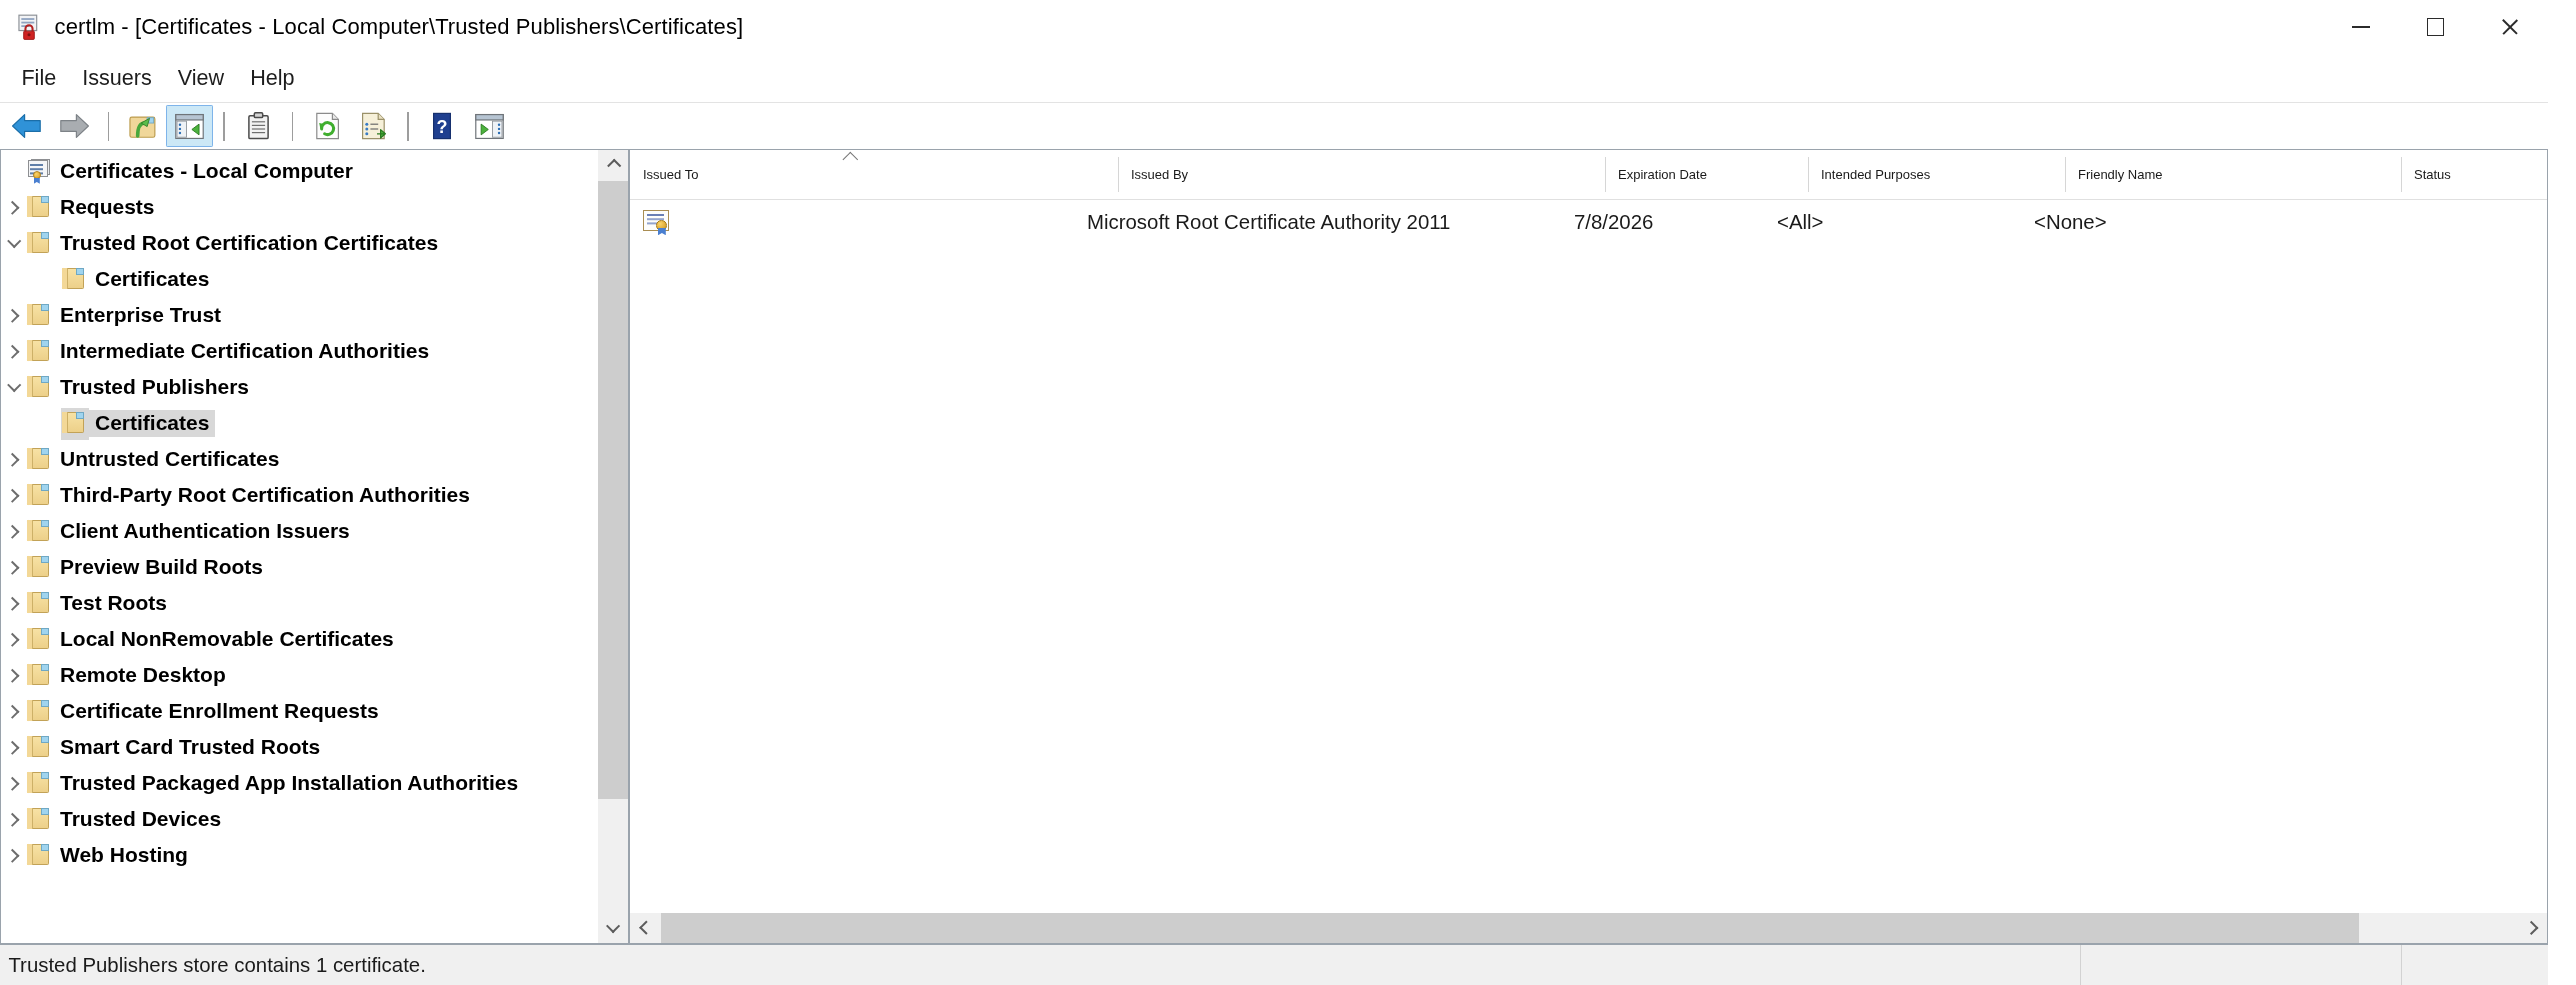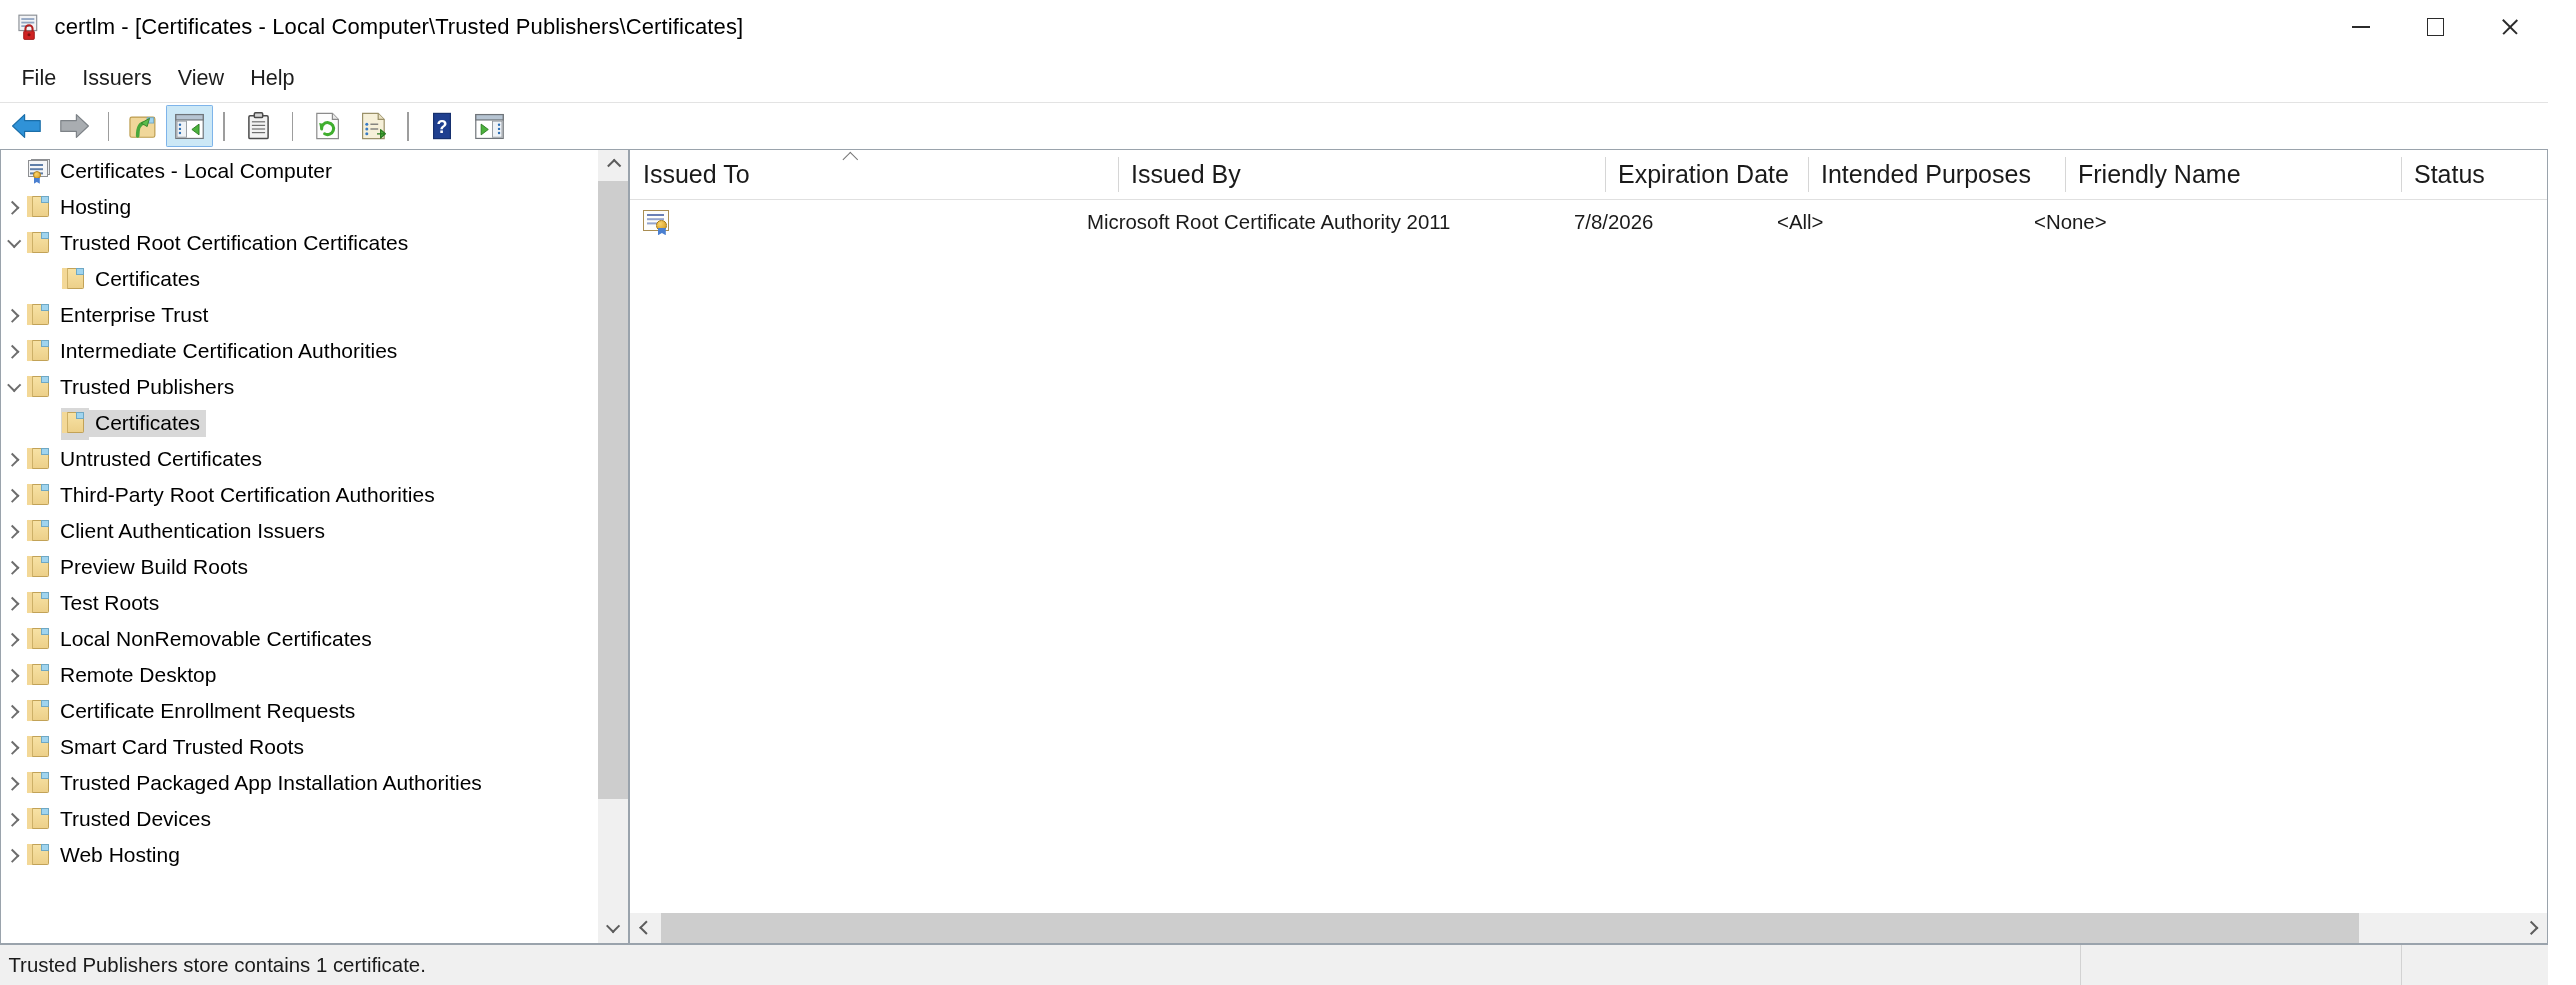--- a/index.html
+++ b/index.html
@@ -103,20 +103,21 @@
   
   .treepane {
     width: 629px; flex: 0 0 629px;
     border: 1.2px solid #9aa3ac;
     border-right: 1.2px solid #9aa3ac;
     background: #ffffff;
     display: flex;
     overflow: hidden;
     position: relative;
     margin: 0 0 0 0;
+    font-weight: bold;
   }
   .treelist {
     flex: 1 1 auto;
     padding-top: 3.6px;
     overflow: hidden;
   }
   .tnode {
     height: 36px;
     display: flex; align-items: center;
     white-space: nowrap;
@@ -239,21 +240,21 @@
     height: 50px; flex: 0 0 50px;
     display: flex; align-items: flex-end;
     background: #ffffff;
     border-bottom: 0.6px solid #e0e0e0;
     position: relative;
   }
   .col {
     position: relative; height: 50px;
     display: flex; align-items: center;
     padding-left: 13px;
-    font-size: 25px; color: #1a1a1a;
+    font-size: 13px; color: #1a1a1a;
     white-space: nowrap;
     overflow: hidden;
   }
   .col:not(:first-child)::before {
     content: ""; position: absolute; left: 0; top: 7.8px;
     width: 0.6px; height: 35px; background: #d6d6d6;
   }
   .sortmark {
     position: absolute; top: 3px; left: 50%;
     width: 0; height: 0; transform: translateX(-50%);
@@ -502,21 +503,21 @@
             </div>
             <div class="ticon-wrap">
               <div class="ticon">
                 <div class="folder">
                   <div class="back"></div>
                   <div class="fold"></div>
                   <div class="tab"></div>
                 </div>
               </div>
             </div>
-            <div class="tlabel">Hosting</div>
+            <div class="tlabel">Requests</div>
           </div>
           <div class="tnode">
             <div style="width: 0px; flex: 0 0 0px;"></div>
             <div class="twist">
               <div class="chev expanded"></div>
             </div>
             <div class="ticon-wrap">
               <div class="ticon">
                 <div class="folder">
                   <div class="back"></div>

